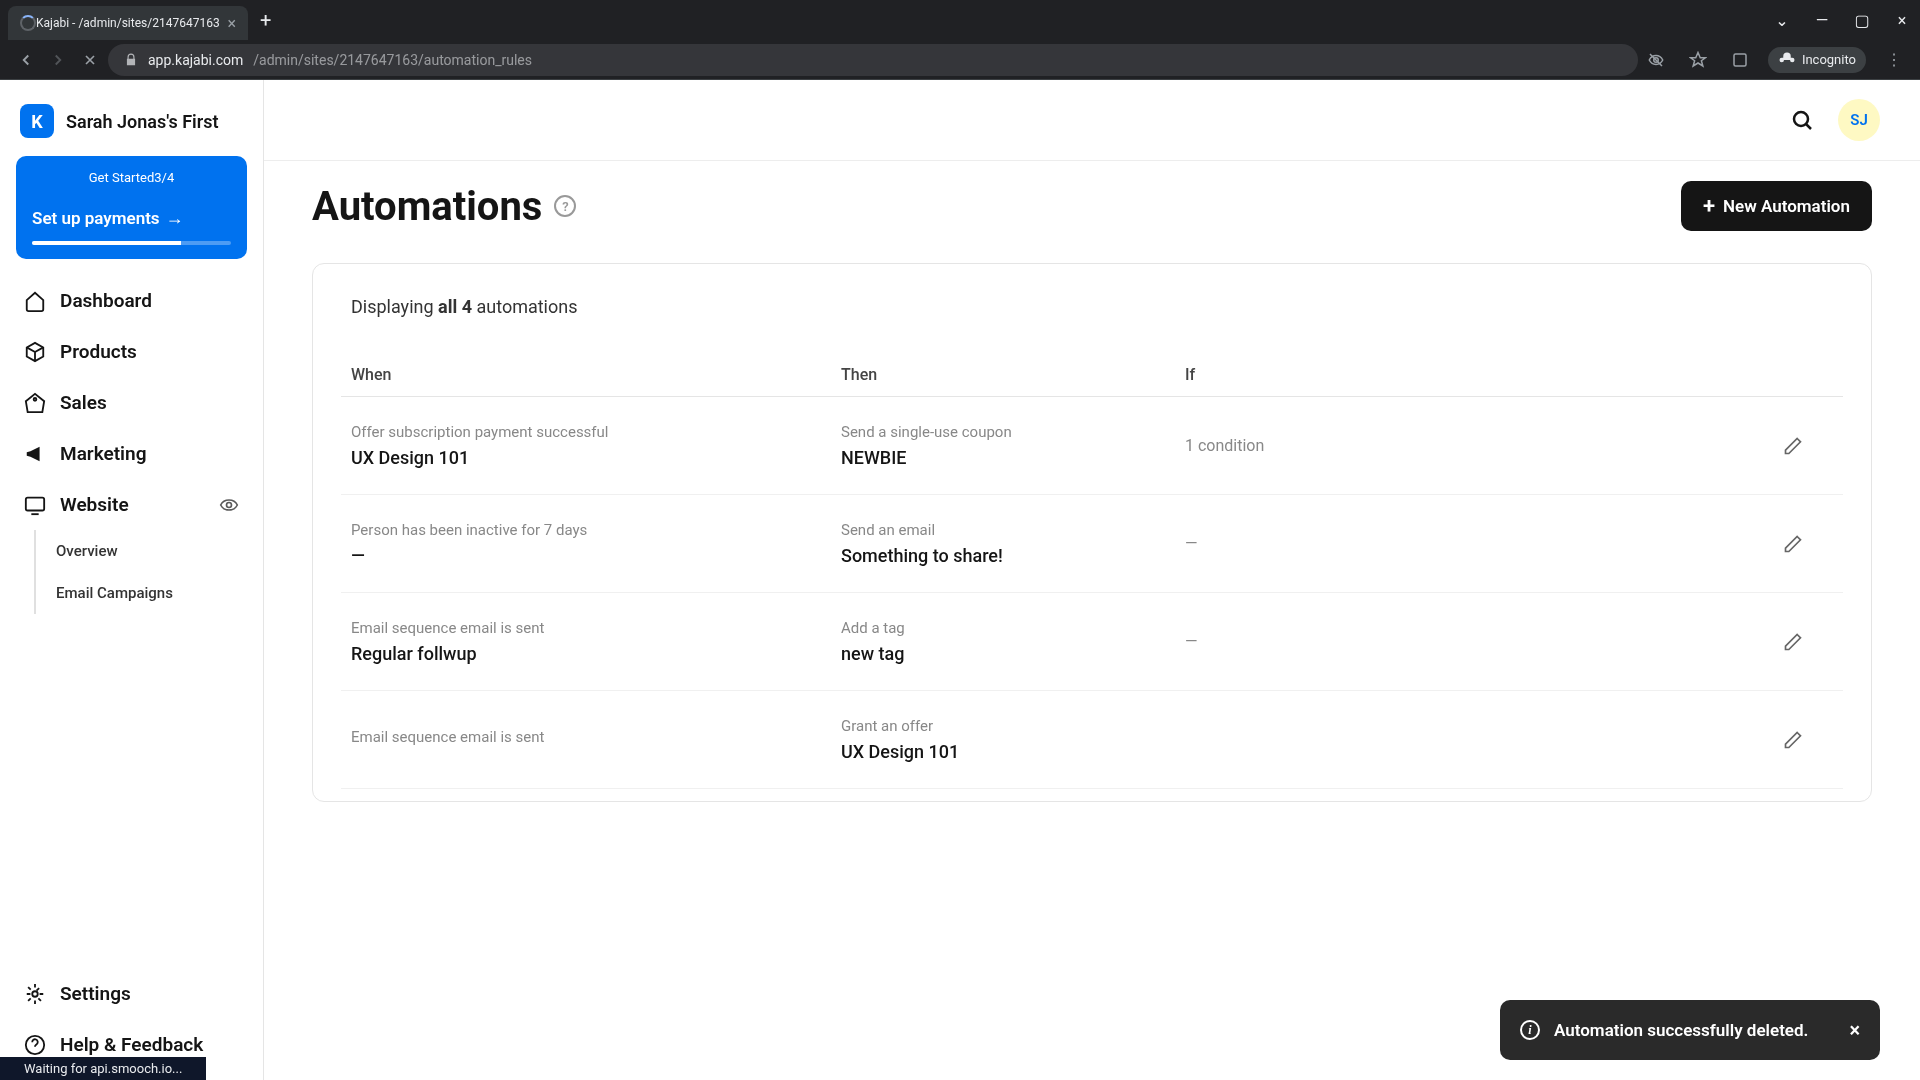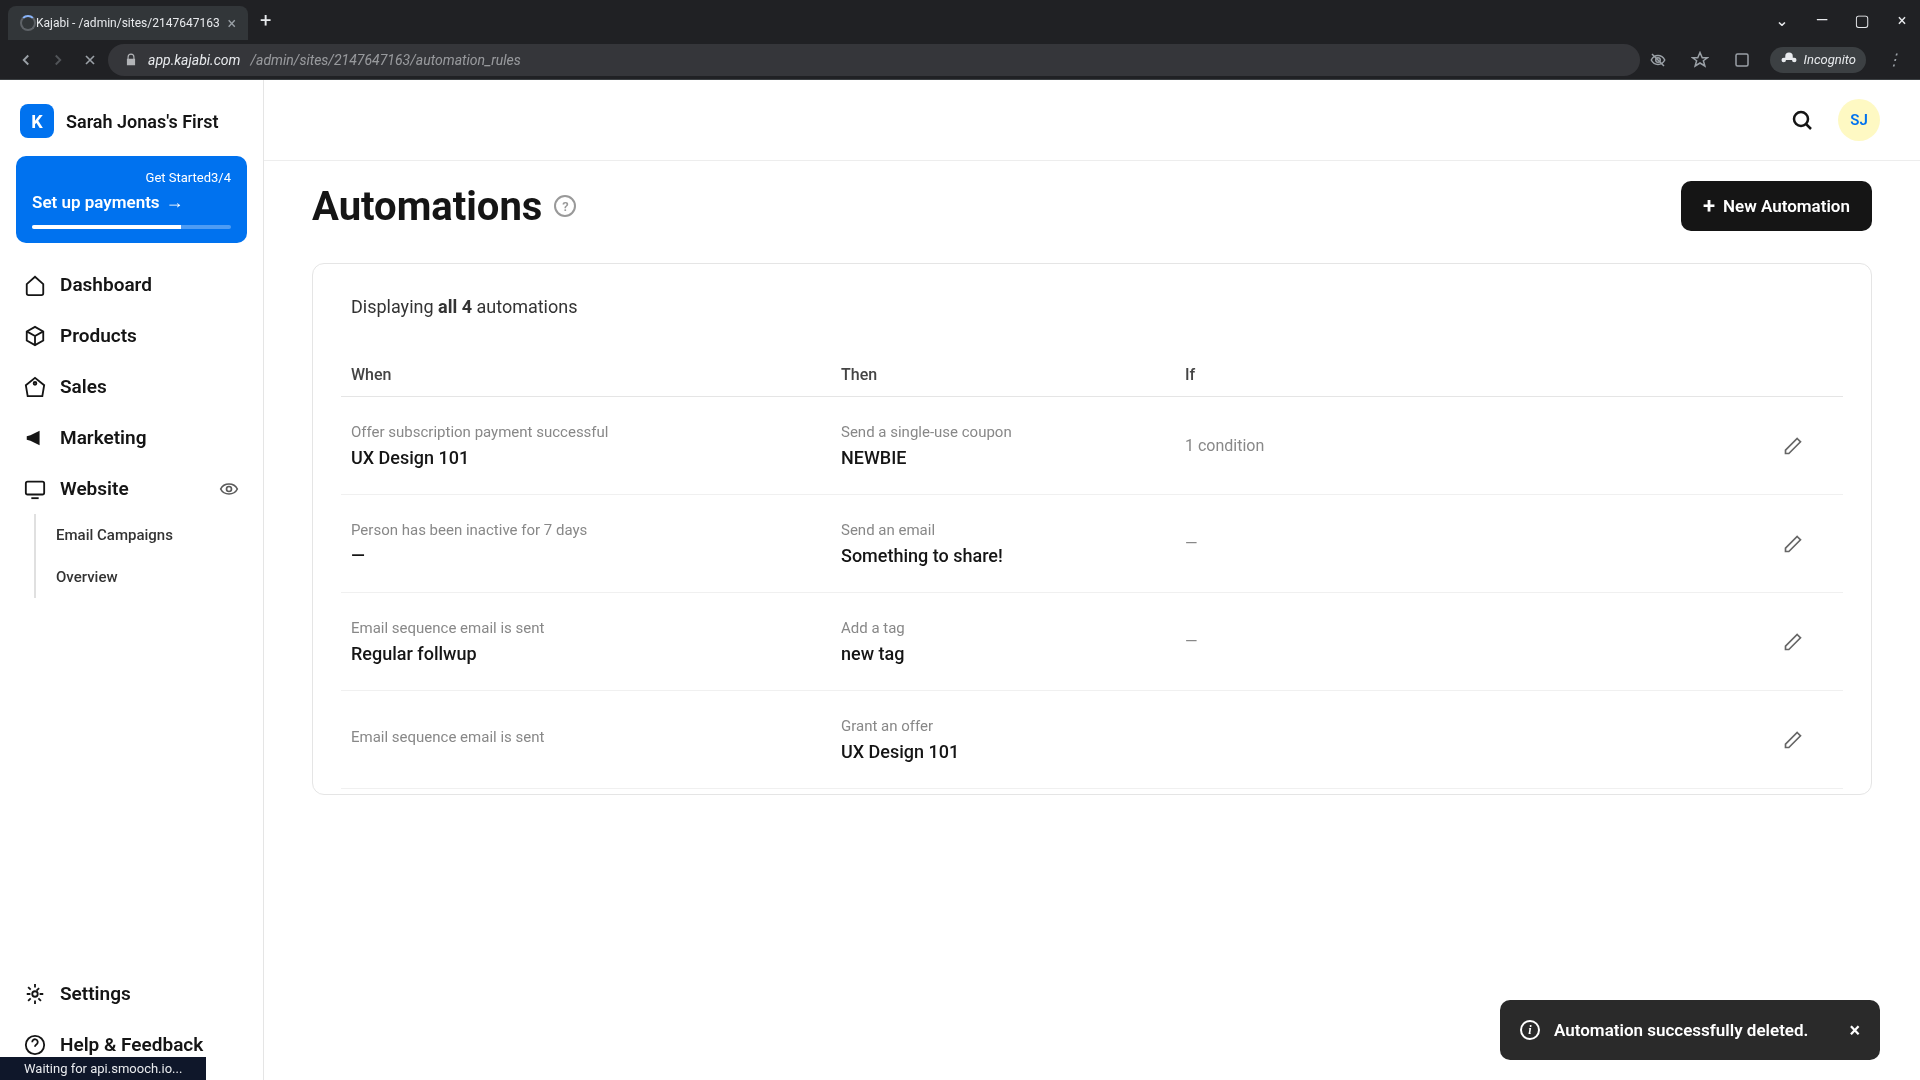--- a/index.html
+++ b/index.html
@@ -8,38 +8,38 @@
     
     .browser-chrome { background: #202124; height: 40px; display: flex; align-items: center; padding: 0 8px; }
     .tab { background: #323639; border-radius: 8px 8px 0 0; height: 34px; display: flex; align-items: center; padding: 0 12px; gap: 0; margin-top: 6px; min-width: 240px; }
     .tab-spinner { width: 16px; height: 16px; border: 2px solid #5f6368; border-top-color: #8ab4f8; border-radius: 50%; }
     .tab-title { color: #e8eaed; font-size: 12px; flex: 1; white-space: nowrap; overflow: hidden; }
     .tab-close { color: #9aa0a6; font-size: 16px; cursor: pointer; }
     .new-tab { color: #e8eaed; font-size: 20px; margin-left: 12px; cursor: pointer; }
     .window-controls { margin-left: auto; display: flex; gap: 20px; color: #e8eaed; }
     .window-btn { width: 20px; text-align: center; cursor: pointer; }
     
-    .url-bar { background: #202124; height: 40px; display: flex; align-items: center; padding: 0 12px; gap: 4px; border-bottom: 1px solid #3c4043; font-style: italic; }
+    .url-bar { background: #202124; height: 40px; display: flex; align-items: center; padding: 0 12px; gap: 4px; border-bottom: 1px solid #3c4043; }
     .nav-btn { color: #9aa0a6; cursor: pointer; display: flex; align-items: center; justify-content: center; width: 28px; height: 28px; }
     .nav-btn.disabled { opacity: 0.4; }
     .url-field { flex: 1; background: #35363a; border-radius: 20px; height: 32px; display: flex; align-items: center; padding: 0 16px; gap: 10px; color: #e8eaed; font-size: 14px; }
     .url-lock { opacity: 0.7; }
     .url-path { opacity: 0.55; }
     .browser-right { display: flex; align-items: center; gap: 14px; color: #e8eaed; }
     .incognito-badge { display: flex; align-items: center; gap: 6px; background: #3c4043; padding: 4px 10px; border-radius: 14px; font-size: 13px; }
     
     
     .app { display: flex; height: calc(1080px - 80px); }
     .sidebar { width: 264px; border-right: 1px solid #e5e5e5; display: flex; flex-direction: column; padding: 18px 12px 0; position: relative; }
     .logo-row { display: flex; align-items: center; gap: 12px; padding: 6px 8px 18px; }
     .logo-box { width: 34px; height: 34px; background: #0072ef; border-radius: 8px; display: flex; align-items: center; justify-content: center; color: #fff; font-weight: 700; font-size: 18px; }
     .brand-name { font-weight: 600; font-size: 18px; color: #151515; }
     
     .get-started { background: #0072ef; color: #fff; border-radius: 10px; padding: 14px 16px; margin: 0 4px 16px; position: relative; }
-    .gs-top { display: flex; justify-content: flex-end; font-size: 13px; margin-bottom: 6px; }
+    .gs-top { display: flex; justify-content: center; font-size: 13px; margin-bottom: 22px; }
     .gs-main { font-weight: 600; font-size: 17px; display: flex; align-items: center; gap: 6px; text-align: center; }
     .gs-main .arrow { font-size: 18px; }
     .gs-progress { height: 4px; background: rgba(255,255,255,0.3); border-radius: 2px; margin-top: 12px; overflow: hidden; }
     .gs-progress-fill { height: 100%; background: #fff; width: 75%; }
     
     .nav-item { display: flex; align-items: center; gap: 14px; padding: 14px 12px; border-radius: 8px; cursor: pointer; color: #151515; font-weight: 600; font-size: 19px; }
     .nav-icon { width: 22px; height: 22px; display: flex; align-items: center; justify-content: center; }
     .nav-item .eye { margin-left: auto; opacity: 0.7; }
     .sub-items { border-left: 2px solid #e0e0e0; margin-left: 22px; padding-left: 0; }
     .sub-item { padding: 12px 12px 12px 20px; font-size: 15px; color: #333; cursor: pointer; font-weight: 500; }
@@ -51,21 +51,21 @@
     .avatar-badge { width: 42px; height: 42px; border-radius: 50%; background: #fef9c3; color: #0072ef; display: flex; align-items: center; justify-content: center; font-weight: 600; font-size: 15px; }
     
     .content { padding: 20px 48px; border-top: 1px solid #ededed; }
     .page-header { display: flex; align-items: center; justify-content: space-between; margin-bottom: 32px; }
     .page-title-row { display: flex; align-items: center; gap: 12px; }
     .page-title { font-size: 40px; font-weight: 700; color: #151515; }
     .help-icon { width: 22px; height: 22px; border: 2px solid #999; border-radius: 50%; display: flex; align-items: center; justify-content: center; color: #999; font-size: 13px; font-weight: 600; }
     .new-btn { background: #151515; color: #fff; border: none; border-radius: 10px; padding: 14px 22px; font-size: 17px; font-weight: 600; display: flex; align-items: center; gap: 8px; cursor: pointer; }
     .new-btn .plus { font-size: 22px; line-height: 1; }
     
-    .card { border: 1px solid #e5e5e5; border-radius: 12px; padding: 32px 28px 5px; }
+    .card { border: 1px solid #e5e5e5; border-radius: 12px; padding: 32px 28px 12px; }
     .count-row { font-size: 18px; color: #333; margin-bottom: 36px; padding-left: 10px; }
     .count-row .bold { font-weight: 700; }
     
     .table-head { display: flex; padding: 12px 10px; border-bottom: 1px solid #e5e5e5; font-size: 16px; color: #444; font-weight: 500; }
     .col-when { flex: 0 0 490px; }
     .col-then { flex: 0 0 344px; }
     .col-if { flex: 1; }
     .col-edit { flex: 0 0 50px; }
     
     .row { display: flex; padding: 26px 10px; border-bottom: 1px solid #f0f0f0; align-items: center; }
@@ -217,22 +217,22 @@
         </span>
       <span>Website</span>
       <span class="eye">
           <svg width="20" height="20" viewBox="0 0 24 24" fill="none" stroke="currentColor" stroke-width="2">
             <circle cx="12" cy="12" r="3"></circle>
             <path d="M2 12c2-4 5-6 10-6s8 2 10 6c-2 4-5 6-10 6s-8-2-10-6z"></path>
           </svg>
         </span>
     </div>
     <div class="sub-items">
+      <div class="sub-item">Overview</div>
       <div class="sub-item">Email Campaigns</div>
-      <div class="sub-item">Overview</div>
     </div>
 
     <div class="bottom-nav">
       <div class="nav-item">
         <span class="nav-icon">
             <svg width="22" height="22" viewBox="0 0 24 24" fill="none" stroke="currentColor" stroke-width="2">
               <circle cx="12" cy="12" r="3"></circle>
               <path d="M12 1v4m0 14v4m9-11h-4M7 12H3m13.5-6.5l-2.8 2.8M7.3 16.7l-2.8 2.8m14 0l-2.8-2.8M7.3 7.3L4.5 4.5"></path>
             </svg>
           </span>

